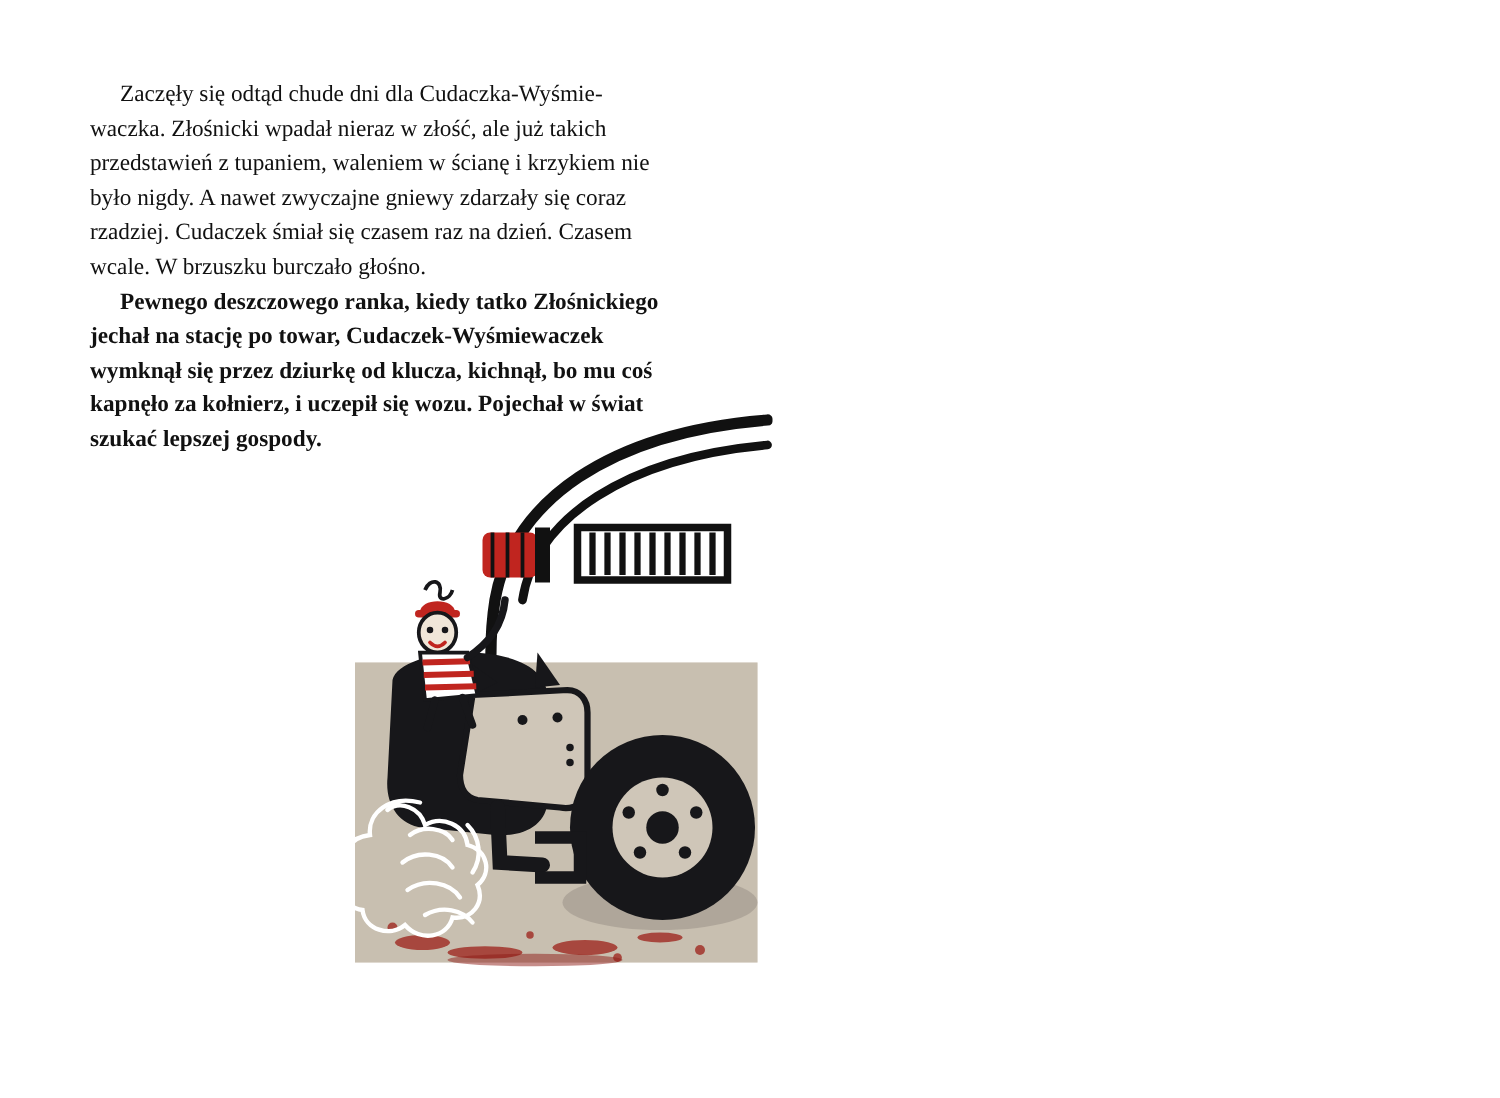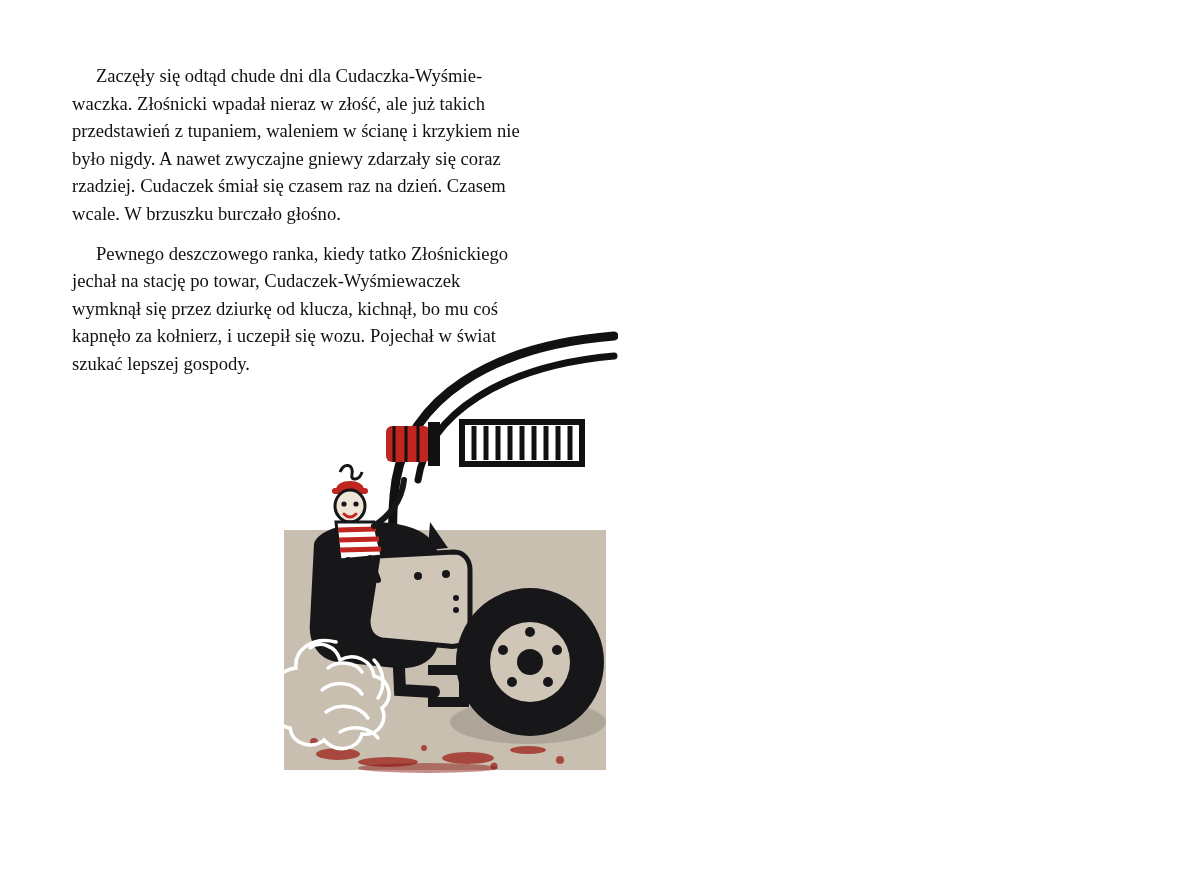--- a/index.html
+++ b/index.html
@@ -37,21 +37,22 @@
     width: 455px;
     font-size: 18.6px;
     line-height: 1.485;
     text-align: left;
   }
   .left-text p {
     margin: 0;
     text-indent: 24px;
   }
   .left-text p + p {
-    margin-top: 12px;
+    margin-top: 0;
+    font-weight: bold;
   }
 
   
   .illustration {
     position: absolute;
     left: 278px;
     top: 330px;
     width: 340px;
     height: 450px;
   }

